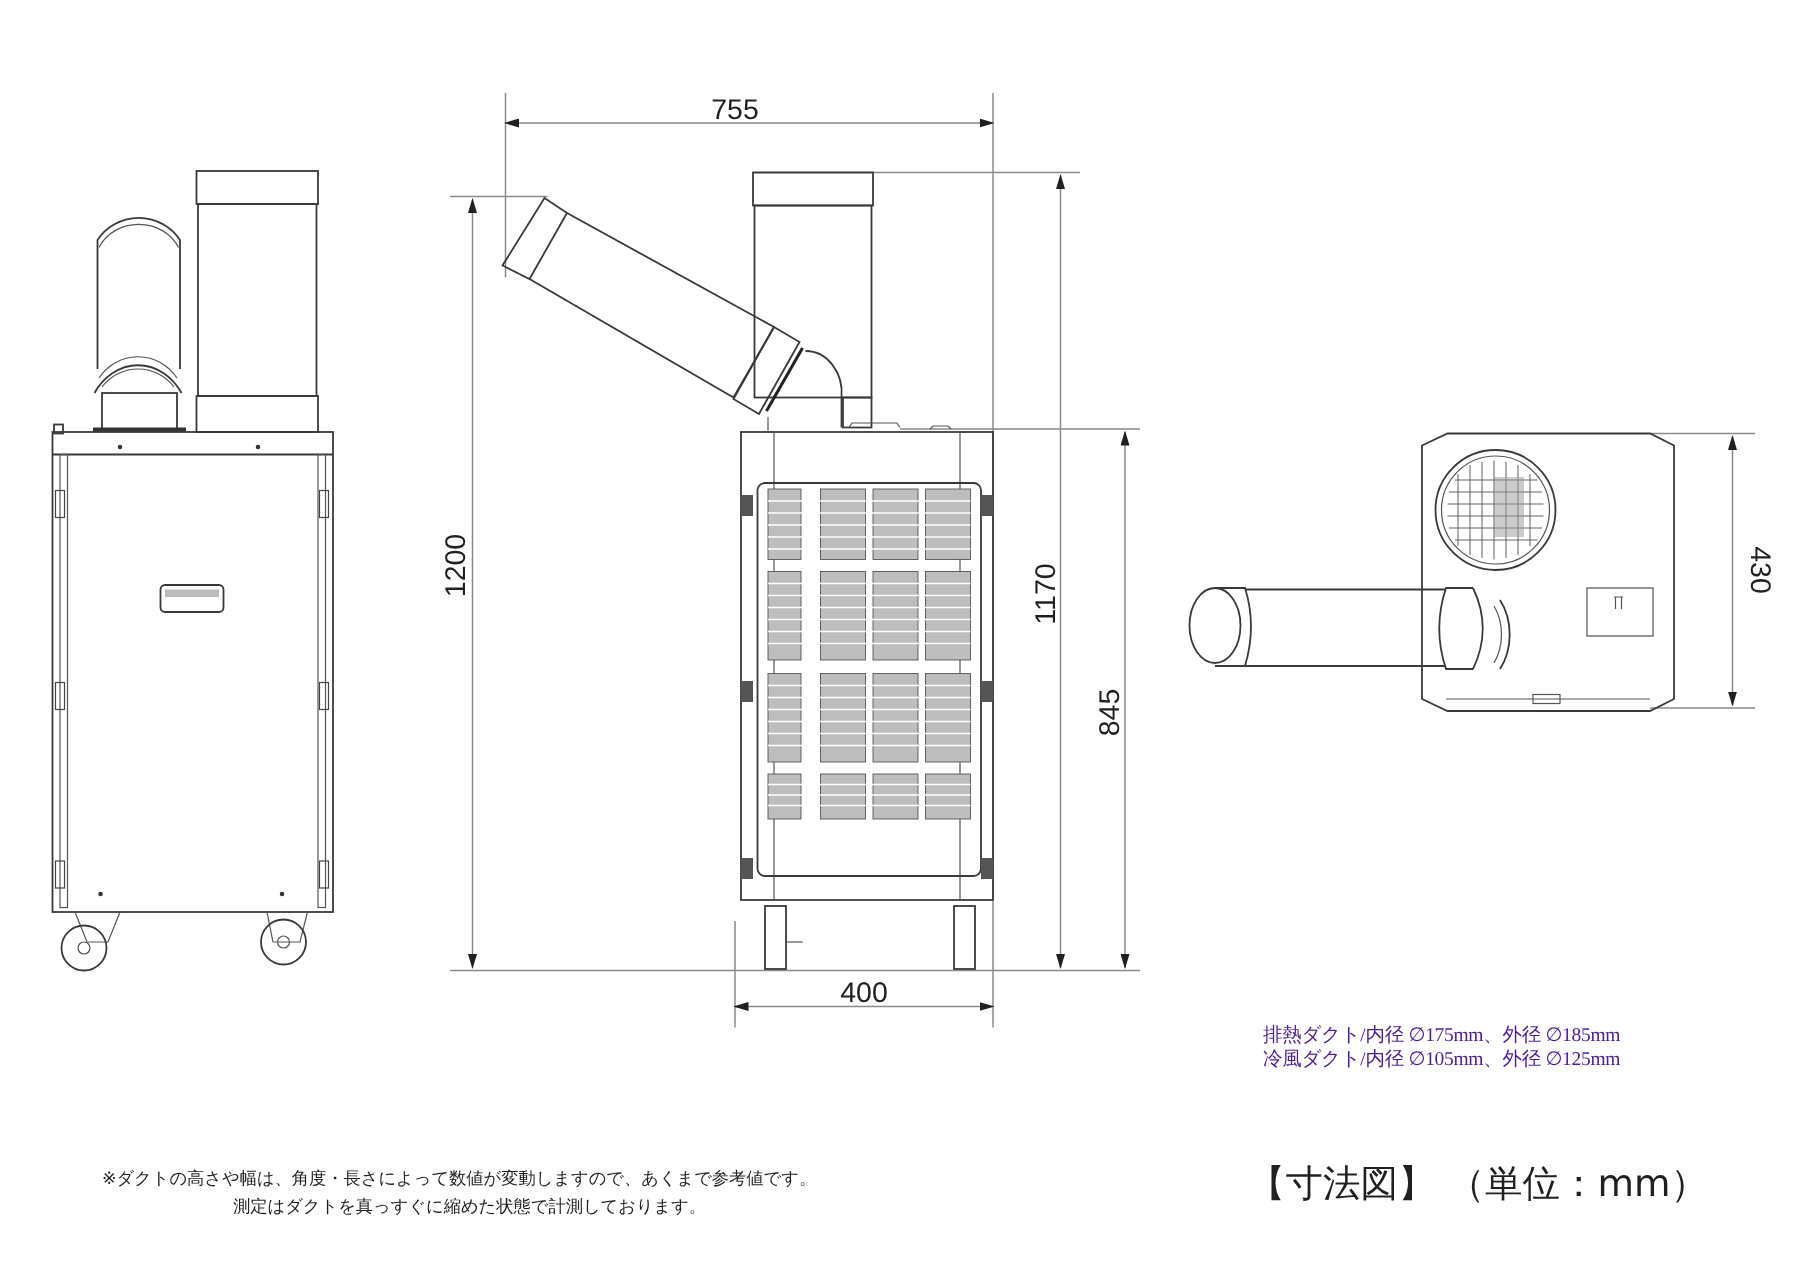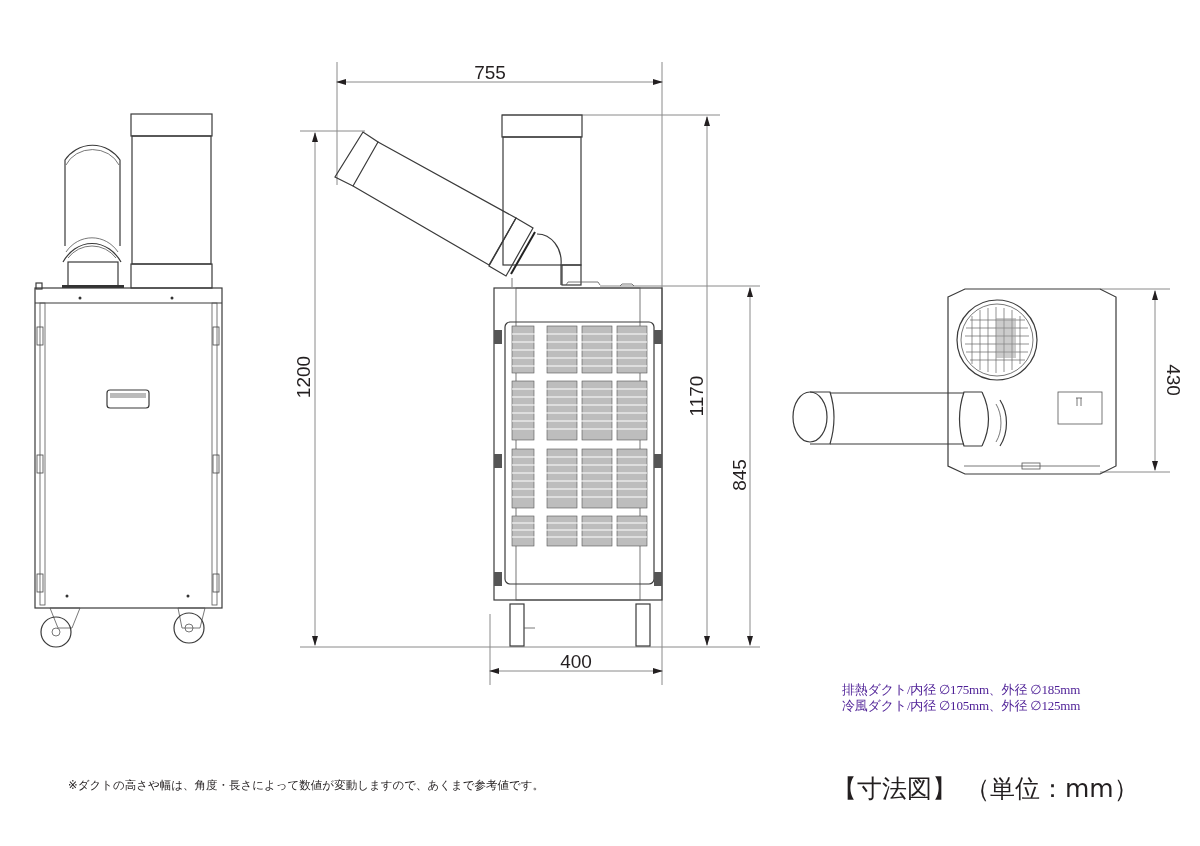--- a/index.html
+++ b/index.html
@@ -235,15 +235,16 @@
       <path class="ln" d="M810,392 L830,392 Q838,417 830,444 L810,444"></path>
     </g>
   </g>
 </svg>
 
 <div class="spec" style="top:694px;">冷風ダクト/内径 ∅105mm、外径 ∅125mm</div>
 <div class="spec" style="top:678px;">排熱ダクト/内径 ∅175mm、外径 ∅185mm</div>
 
 <div class="note">
   <div>※ダクトの高さや幅は、角度・長さによって数値が変動しますので、あくまで参考値です。</div>
+  <div class="l2">測定はダクトを真っすぐに縮めた状態で計測しております。</div>
 </div>
 
 <div class="title"><span>【寸法図】</span> <span>（単位：mm）</span></div>
 
 </body></html>

